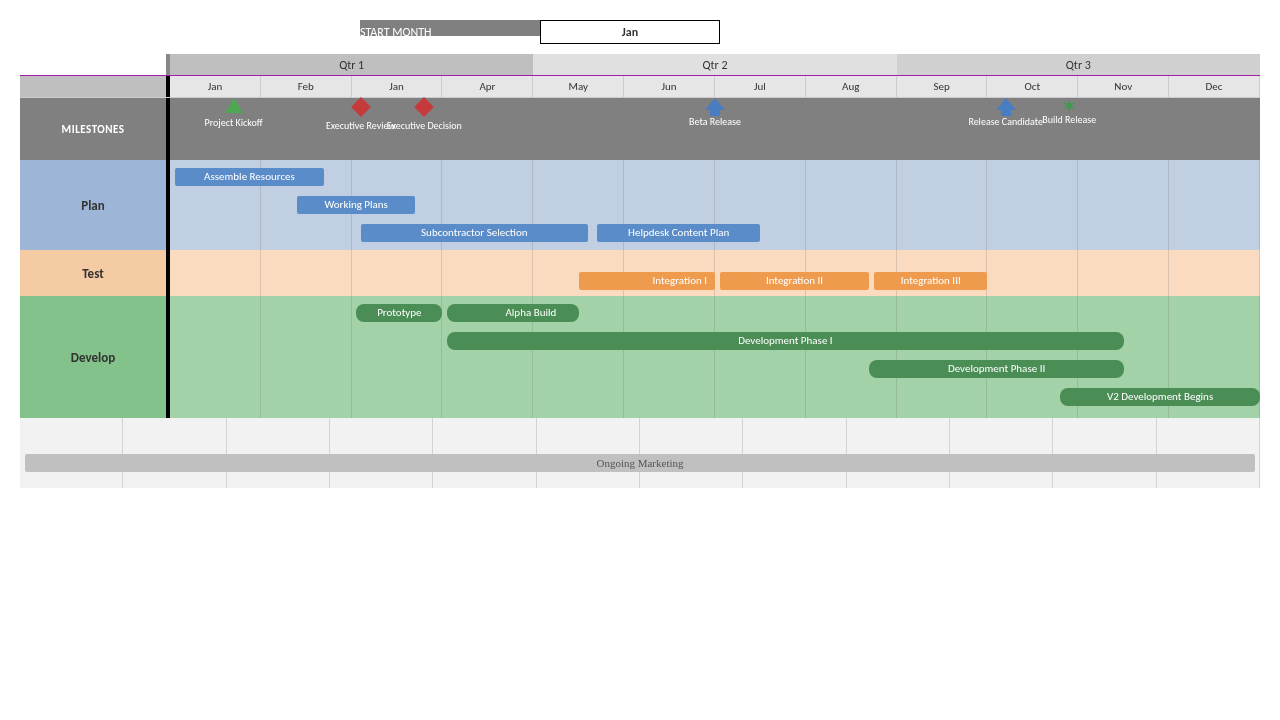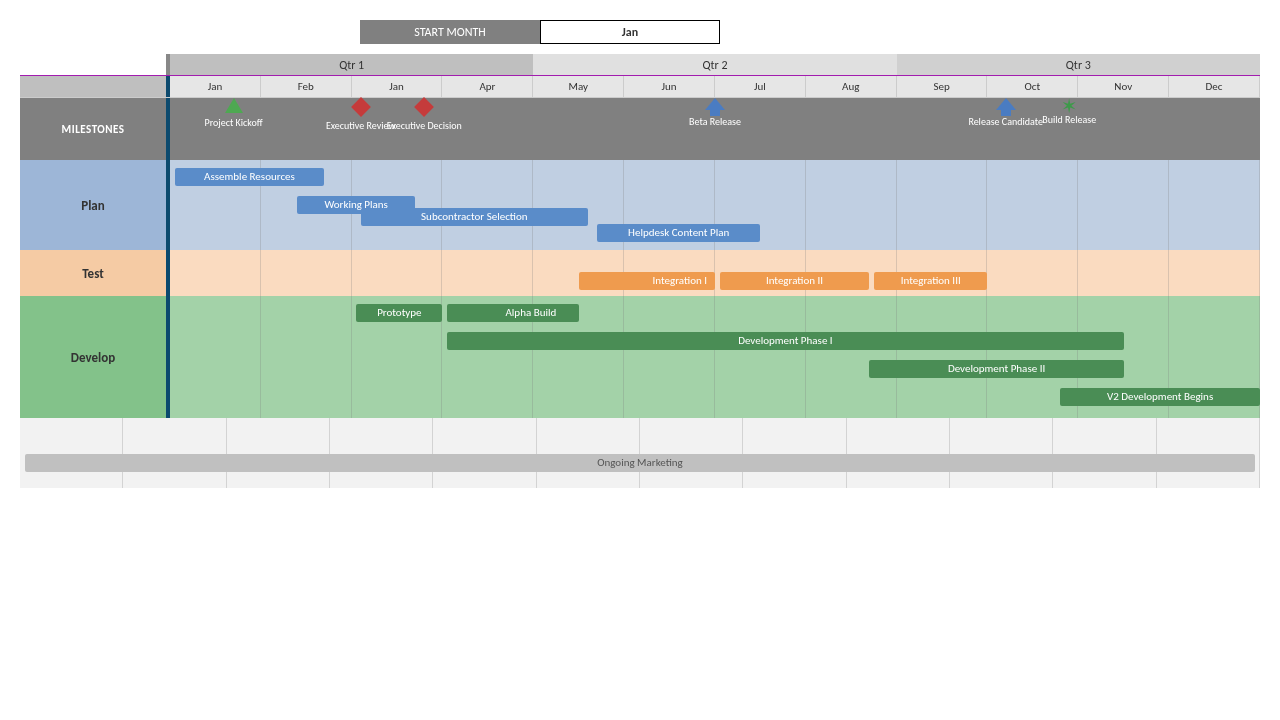--- a/index.html
+++ b/index.html
@@ -18,24 +18,24 @@
   }
   .start-month-row {
     display: flex;
     justify-content: flex-start;
     margin-left: 340px;
     margin-bottom: 10px;
   }
   .start-month-label {
     background: #808080;
     color: #fff;
-    height: 24px;
+    height: 16px;
     line-height: 24px;
     width: 180px;
-    text-align: center;
+    text-align: left;
     font-size: 12px;
   }
   .start-month-value {
     background: #fff;
     border: 1px solid #000;
     height: 24px;
     line-height: 22px;
     width: 180px;
     text-align: center;
     font-weight: bold;
@@ -44,21 +44,21 @@
     display: flex;
     position: relative;
   }
   .label-cell {
     flex: 0 0 150px;
     text-align: center;
     display: flex;
     align-items: center;
     justify-content: center;
     font-weight: bold;
-    border-right: 4px solid #0c4a6e;
+    border-right: 4px solid #000000;
   }
   
   .quarters-row { height: 22px; border-bottom: 1px solid #a21caf; }
   .qcell { flex:1 1 0; text-align:center; line-height:22px; font-size:12px; }
   .qcell.q1 { background:#bfbfbf; }
   .qcell.q2 { background:#e0e0e0; }
   .qcell.q3 { background:#d0d0d0; }
   .qcell.q4 { background:#e0e0e0; }
   .quarters-row .label-cell { background:#fff; border-right:4px solid #888; }
   
@@ -109,21 +109,21 @@
     flex:1;display:flex;position:relative;
   }
   .grid-area .gcol {
     flex:1 1 0;border-right:1px solid rgba(120,120,120,0.25);
   }
   .bar {
     position:absolute;height:18px;border-radius:2px;color:#fff;font-size:11px;line-height:18px;padding:0 8px;white-space:nowrap;
   }
   .bar-blue { background:#5a8cc9; }
   .bar-orange { background:#ef9b4e; }
-  .bar-green { background:#4a8d55; }
+  .bar-green { background:#4a8d55;border-radius:8px; }
   .bar-grey { background:#c0c0c0; color:#555;}
   
   .lane-plan { height: 90px; }
   .lane-test { height: 46px; }
   .lane-develop { height: 122px; }
   .lane-launch { height: 70px; }
 </style>
 </head>
 <body>
 
@@ -199,21 +199,21 @@
         <div class="gcol"></div>
         <div class="gcol"></div>
         <div class="gcol"></div>
         <div class="gcol"></div>
         <div class="gcol"></div>
         <div class="gcol"></div>
         <div class="gcol"></div>
         <div class="gcol"></div>
         <div class="bar bar-blue" style="left: 0.416667%; width: 13.75%; top: 8px; text-align: center;">Assemble  Resources</div>
         <div class="bar bar-blue" style="left: 11.6667%; width: 10.8333%; top: 36px; text-align: center;">Working Plans</div>
-        <div class="bar bar-blue" style="left: 17.5%; width: 20.8333%; top: 48px; text-align: center;">Subcontractor Selection</div>
+        <div class="bar bar-blue" style="left: 17.5%; width: 20.8333%; top: 64px; text-align: center;">Subcontractor Selection</div>
         <div class="bar bar-blue" style="left: 39.1667%; width: 15%; top: 64px; text-align: center;">Helpdesk Content Plan</div>
       </div>
   </div>
 
   <div class="swimlane lane-test">
     <div class="label-cell">Test</div>
     <div class="grid-area" id="lane-test">
         <div class="gcol"></div>
         <div class="gcol"></div>
         <div class="gcol"></div>
@@ -262,17 +262,17 @@
         <div class="gcol"></div>
         <div class="gcol"></div>
         <div class="gcol"></div>
         <div class="gcol"></div>
         <div class="gcol"></div>
         <div class="gcol"></div>
         <div class="gcol"></div>
         <div class="gcol"></div>
         <div class="gcol"></div>
         <div class="gcol"></div>
-        <div class="bar bar-grey" style="left: 0.416667%; width: 99.1667%; top: 36px; text-align: center;">Ongoing Marketing</div>
+        <div class="bar bar-grey" style="left: 0.416667%; width: 99.1667%; top: 36px; text-align: center; font-family: Liberation Serif, serif;">Ongoing Marketing</div>
       </div>
   </div>
 
 </div>
 
 </body></html>

